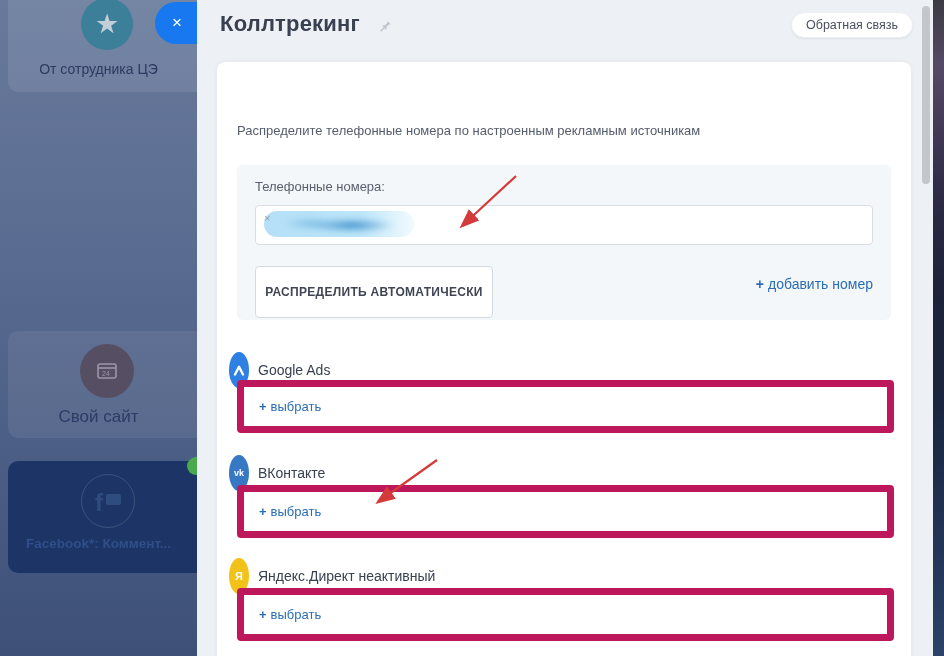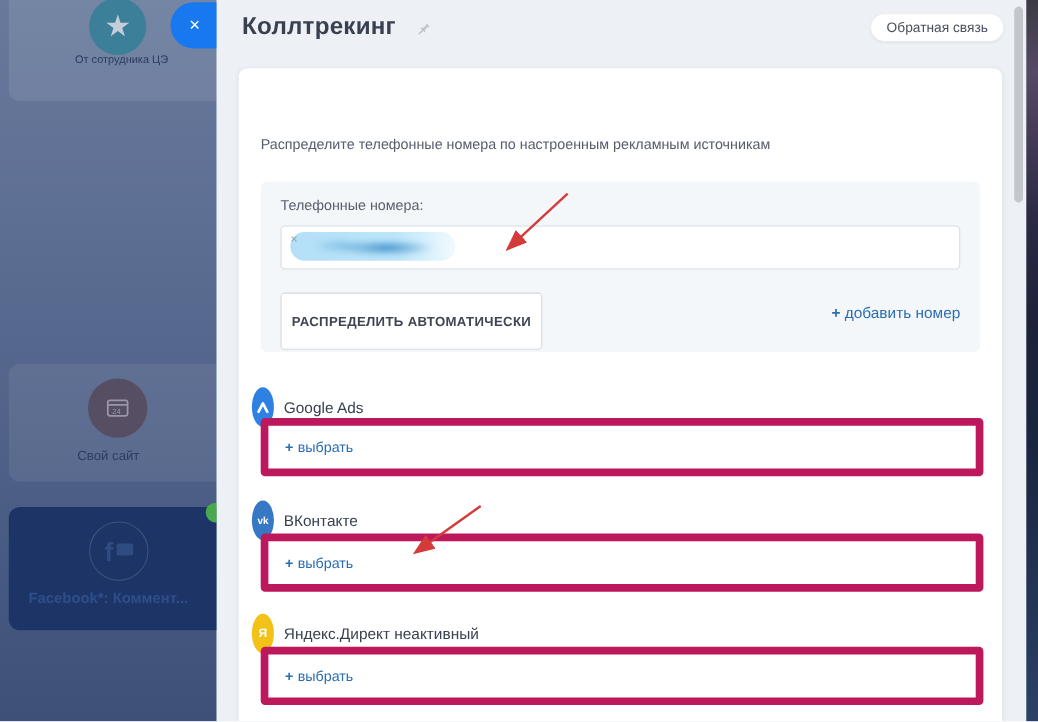--- a/index.html
+++ b/index.html
@@ -7,22 +7,22 @@
   .stage{position:relative;width:944px;height:656px;background:#edf1f5;overflow:hidden;}
 
   
   .sidebar{position:absolute;left:0;top:0;width:197px;height:656px;overflow:hidden;
     background:linear-gradient(180deg,#68799b 0%,#5d6f93 30%,#52648a 55%,#475a81 78%,#3e5078 100%);}
   .side-card{position:absolute;left:8px;width:200px;border-radius:10px;}
   .card-a{top:-20px;height:112px;background:rgba(255,255,255,0.09);}
   .card-b{top:331px;height:107px;background:rgba(255,255,255,0.07);}
   .card-c{top:461px;height:112px;background:#1d3566;}
   .side-label{position:absolute;left:0;width:197px;text-align:center;}
-  .label-a{top:49px;font-size:10px;color:#2b3a5e;padding-left:12px;}
-  .label-b{top:407px;font-size:12px;color:#2b3c66;}
+  .label-a{top:61px;font-size:14px;color:#2b3a5e;}
+  .label-b{top:407px;font-size:17px;color:#2b3c66;}
   .label-c{top:536px;font-size:13.5px;font-weight:700;color:#2f4e8a;}
   .star-circle{position:absolute;left:81px;top:-2px;width:52px;height:52px;border-radius:50%;
     background:#3c7f99;display:flex;align-items:center;justify-content:center;}
   .star-glyph{color:#c3ced8;font-size:27px;line-height:1;}
   .close-pill{position:absolute;left:155px;top:2px;width:70px;height:42px;border-radius:21px;
     background:#1878f0;color:#fff;font-size:17px;display:flex;align-items:center;cursor:pointer;}
   .close-pill span{margin-left:17px;}
   .site-circle{position:absolute;left:80px;top:344px;width:54px;height:54px;border-radius:50%;
     background:#564f63;display:flex;align-items:center;justify-content:center;}
   .fb-circle{position:absolute;left:81px;top:474px;width:52px;height:52px;border-radius:50%;

